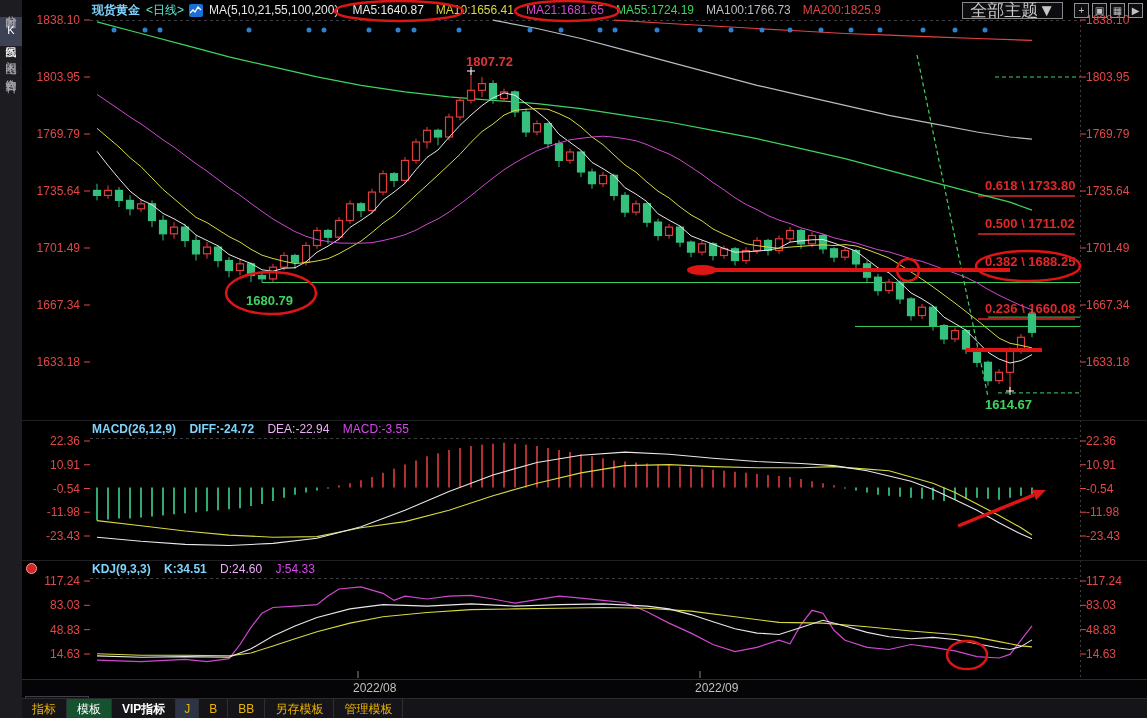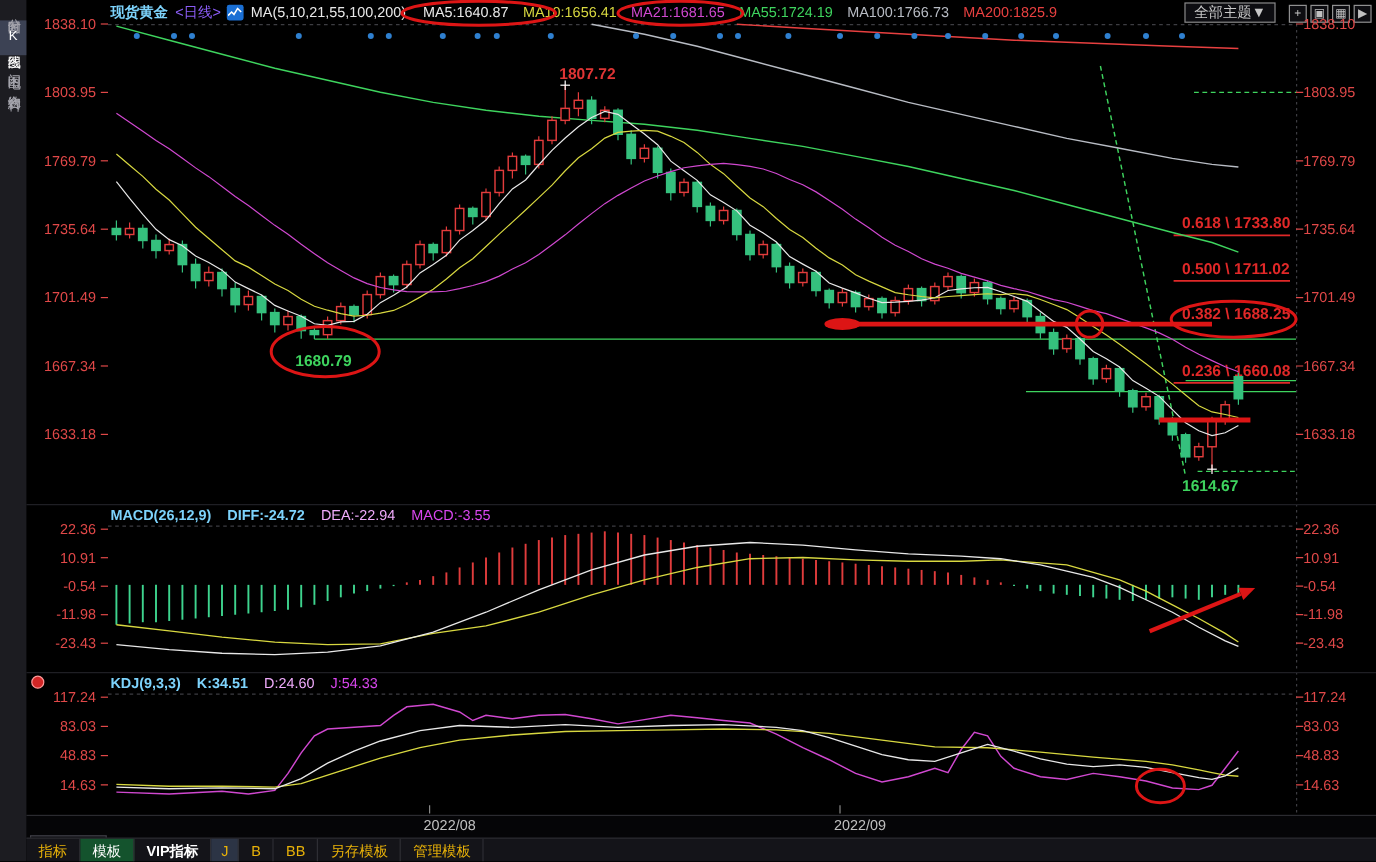--- a/index.html
+++ b/index.html
@@ -8,28 +8,28 @@
   
   #sidebar{position:absolute;left:0;top:0;bottom:0;width:22px;background:#1c1c21;z-index:2;}
   .side-item{writing-mode:vertical-rl;text-orientation:upright;width:22px;box-sizing:border-box;
              padding:7px 0;margin:0;text-align:center;font-size:11px;color:#a6a6ae;cursor:pointer;
              letter-spacing:1px;line-height:22px;}
   .side-item.active{background:#3c4254;color:#fff;}
   
   #header{position:absolute;left:22px;right:0;top:0;height:20px;display:flex;align-items:center;
           padding-left:70px;font-size:12px;color:#ddd;z-index:1;white-space:nowrap;}
   #page-title{color:#7dd3fc;font-weight:bold;font-size:12px;margin-right:6px;}
-  #period-label{color:#8b5cf6;margin-right:5px;}
+  #period-label{color:#5eead4;margin-right:5px;}
   #chart-style-icon{width:14px;height:13px;background:#1a6fd4;border-radius:2px;display:inline-block;
           margin-right:6px;position:relative;}
   #chart-style-icon svg{position:absolute;left:1px;top:2px;}
   #ma-settings{color:#e8e8e8;margin-right:14px;}
   .ma-val{margin-right:12px;}
   #header-right{position:absolute;right:4px;top:2px;display:flex;align-items:center;}
-  #theme-btn{background:#0d0d11;border:1px solid #888;color:#c8c8c8;font-size:12px;height:17px;
+  #theme-btn{background:#0d0d11;border:1px solid #888;color:#c8c8c8;font-size:17px;height:17px;
              line-height:15px;padding:0 7px;margin-right:8px;font-family:inherit;cursor:pointer;}
   .win-icon{display:inline-block;width:15px;height:15px;border:1px solid #909090;color:#c0c0c0;
             font-size:10px;line-height:14px;text-align:center;margin-left:3px;background:#0d0d11;
             box-sizing:border-box;cursor:pointer;}
   
   .panel-header{position:absolute;left:92px;font-size:12px;white-space:nowrap;z-index:1;}
   #macd-header{top:422px;}
   #kdj-header{top:562px;}
   .ph-white{color:#7dd3fc;margin-right:10px;font-weight:bold;}
   .ph-yellow{color:#f0abfc;margin-right:10px;}

